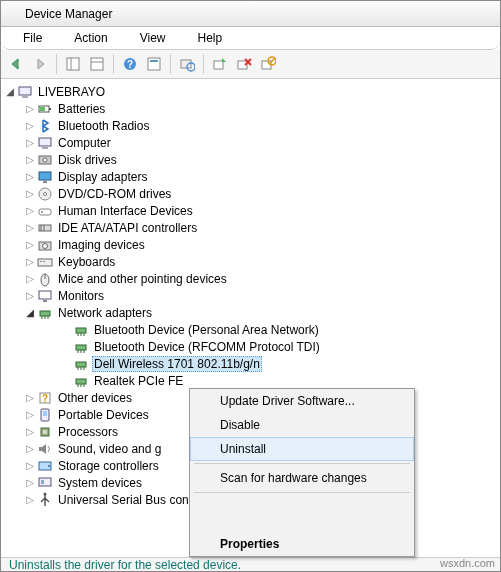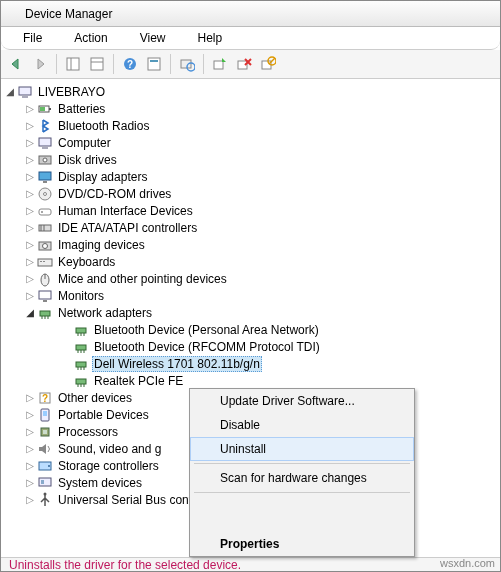--- a/index.html
+++ b/index.html
@@ -31,21 +31,21 @@
 .children .children .row { padding-left: 16px;}
 li.root > .children > li > .row { padding-left: 0;}
 .children li > .row { margin-left: 0;}
 
 .ctxmenu { position: absolute; left: 189px; top: 388px; width: 226px; background: #f2f2f2; border: 1px solid #999; box-shadow: 2px 2px 3px rgba(0,0,0,0.25); }
 .ctxmenu .ci { padding: 5px 10px 5px 30px; font-size: 12px; position: relative; }
 .ctxmenu .ci.hov { background: #e5f0fb; border: 1px solid #aecff7; padding: 4px 9px 4px 29px; }
 .ctxmenu .csep { height: 1px; background: #ccc; margin: 2px 4px; }
 .ctxmenu .ci.bold { font-weight: bold; margin-top: 39px; }
 
-.statusbar { border-top: 1px solid #ccc; padding: 3px 8px; font-size: 12px; background: #f5f5f5; color: #be185d; height: 14px; display:flex; align-items:center;}
+.statusbar { border-top: 1px solid #ccc; padding: 3px 8px; font-size: 12px; background: #f5f5f5; color: #0f766e; height: 14px; display:flex; align-items:center;}
 .brand { position: absolute; bottom: 3px; right: 6px; font-size: 11px; color: #888; pointer-events: none; }
 
 .tree .root > .row { padding-left: 0;}
 .tree > ul > li > ul > li > .row { padding-left: 10px;}
 .tree > ul > li > ul > li > ul > li > .row { padding-left: 32px;}
 .exp-space { width: 14px; display: inline-block;}
 </style>
 </head>
 <body>
 

